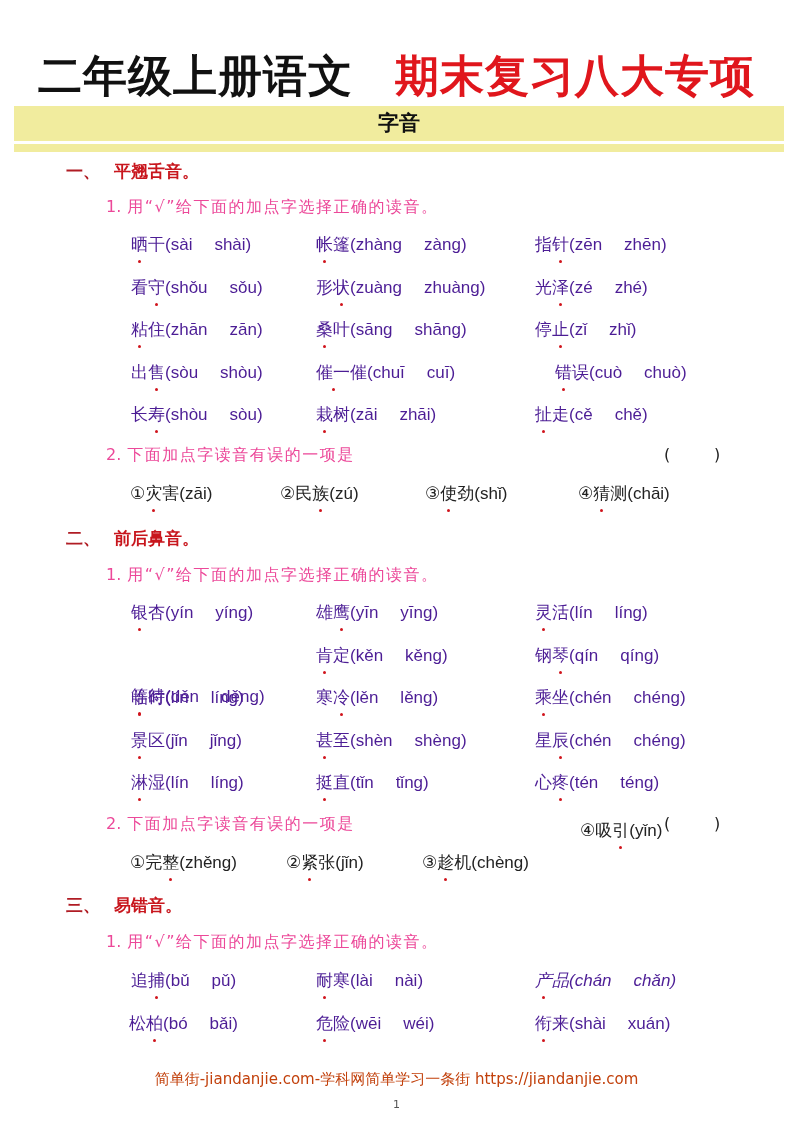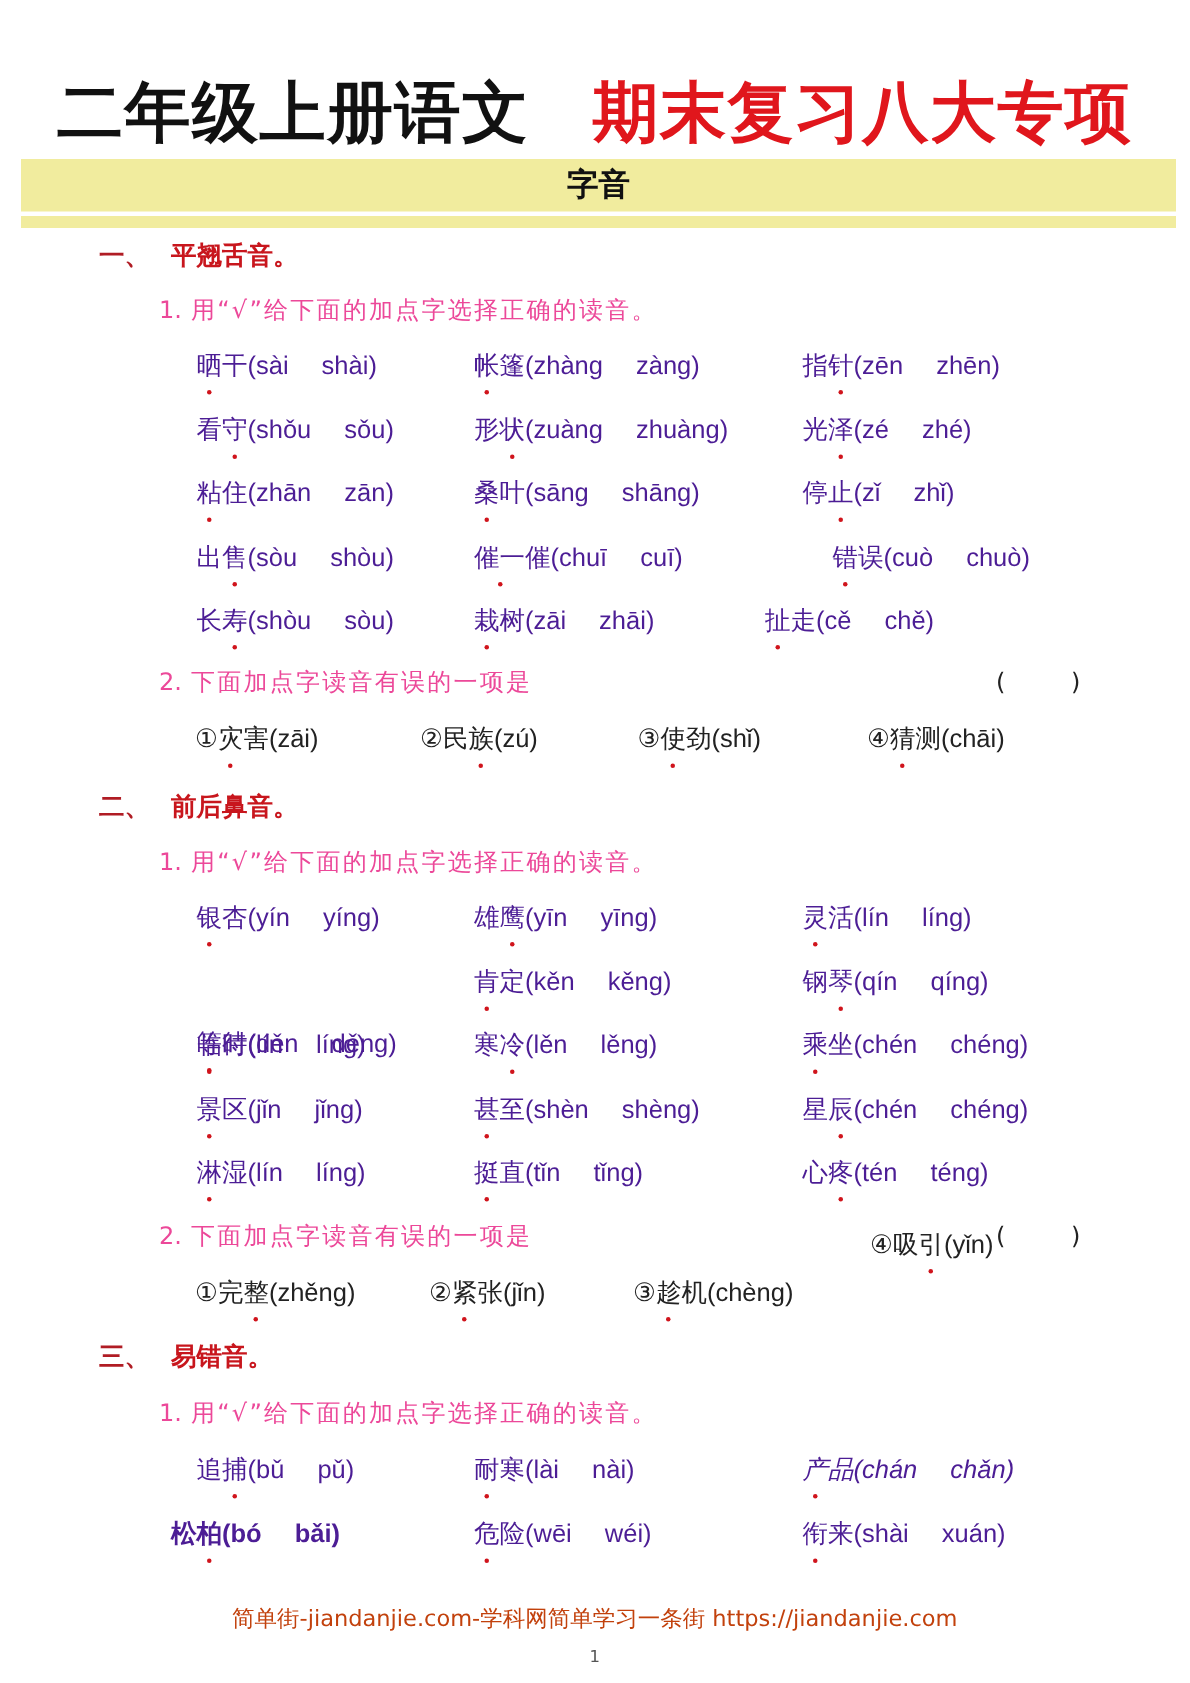--- a/index.html
+++ b/index.html
@@ -53,21 +53,21 @@
     <div class="item" style="top: 274.5px; left: 316px;"><span class="ch">形</span><span class="ch dot">状</span><span class="py">(<span>zuàng</span><span class="gap"></span><span>zhuàng</span>)</span></div>
     <div class="item" style="top: 274.5px; left: 535px;"><span class="ch">光</span><span class="ch dot">泽</span><span class="py">(<span>zé</span><span class="gap"></span><span>zhé</span>)</span></div>
     <div class="item" style="top: 317px; left: 131px;"><span class="ch dot">粘</span><span class="ch">住</span><span class="py">(<span>zhān</span><span class="gap"></span><span>zān</span>)</span></div>
     <div class="item" style="top: 317px; left: 316px;"><span class="ch dot">桑</span><span class="ch">叶</span><span class="py">(<span>sāng</span><span class="gap"></span><span>shāng</span>)</span></div>
     <div class="item" style="top: 317px; left: 535px;"><span class="ch">停</span><span class="ch dot">止</span><span class="py">(<span>zǐ</span><span class="gap"></span><span>zhǐ</span>)</span></div>
     <div class="item" style="top: 359.5px; left: 131px;"><span class="ch">出</span><span class="ch dot">售</span><span class="py">(<span>sòu</span><span class="gap"></span><span>shòu</span>)</span></div>
     <div class="item" style="top: 359.5px; left: 316px;"><span class="ch dot">催一</span><span class="ch">催</span><span class="py">(<span>chuī</span><span class="gap"></span><span>cuī</span>)</span></div>
     <div class="item" style="top: 359.5px; left: 535px; margin-left: 20px;"><span class="ch dot">错</span><span class="ch">误</span><span class="py">(<span>cuò</span><span class="gap"></span><span>chuò</span>)</span></div>
     <div class="item" style="top: 402px; left: 131px;"><span class="ch">长</span><span class="ch dot">寿</span><span class="py">(<span>shòu</span><span class="gap"></span><span>sòu</span>)</span></div>
     <div class="item" style="top: 402px; left: 316px;"><span class="ch dot">栽</span><span class="ch">树</span><span class="py">(<span>zāi</span><span class="gap"></span><span>zhāi</span>)</span></div>
-    <div class="item" style="top: 402px; left: 510px;"><span class="ch dot">扯</span><span class="ch">走</span><span class="py">(<span>cě</span><span class="gap"></span><span>chě</span>)</span></div>
+    <div class="item" style="top: 402px; left: 535px;"><span class="ch dot">扯</span><span class="ch">走</span><span class="py">(<span>cě</span><span class="gap"></span><span>chě</span>)</span></div>
     <div class="q" style="top: 443px;"><span class="n">2.</span><span>下面加点字读音有误的一项是</span></div>
     <div class="paren" style="top: 443px;"><span style="width: 50px;">(</span><span style="width: auto;">)</span></div>
     <div class="opt" style="top: 481px; left: 130px;"><span>①</span><span class="ch dot">灾</span><span class="ch">害</span><span class="py">(<span>zāi</span>)</span></div>
     <div class="opt" style="top: 481px; left: 280px;"><span>②</span><span class="ch">民</span><span class="ch dot">族</span><span class="py">(<span>zú</span>)</span></div>
     <div class="opt" style="top: 481px; left: 425px;"><span>③</span><span class="ch dot">使</span><span class="ch">劲</span><span class="py">(<span>shǐ</span>)</span></div>
     <div class="opt" style="top: 481px; left: 578px;"><span>④</span><span class="ch dot">猜</span><span class="ch">测</span><span class="py">(<span>chāi</span>)</span></div>
     <div class="sec" style="top: 526px;"><span class="num">二、</span><span>前后鼻音。</span></div>
     <div class="q" style="top: 563px;"><span class="n">1.</span><span>用“√”给下面的加点字选择正确的读音。</span></div>
     <div class="item" style="top: 600px; left: 131px;"><span class="ch dot">银</span><span class="ch">杏</span><span class="py">(<span>yín</span><span class="gap"></span><span>yíng</span>)</span></div>
     <div class="item" style="top: 600px; left: 316px;"><span class="ch">雄</span><span class="ch dot">鹰</span><span class="py">(<span>yīn</span><span class="gap"></span><span>yīng</span>)</span></div>
@@ -88,19 +88,19 @@
     <div class="paren" style="top: 812px;"><span style="width: 50px;">(</span><span style="width: auto;">)</span></div>
     <div class="opt" style="top: 850px; left: 130px;"><span>①</span><span class="ch">完</span><span class="ch dot">整</span><span class="py">(<span>zhěng</span>)</span></div>
     <div class="opt" style="top: 850px; left: 286px;"><span>②</span><span class="ch dot">紧</span><span class="ch">张</span><span class="py">(<span>jǐn</span>)</span></div>
     <div class="opt" style="top: 850px; left: 422px;"><span>③</span><span class="ch dot">趁</span><span class="ch">机</span><span class="py">(<span>chèng</span>)</span></div>
     <div class="opt" style="top: 818px; left: 580px;"><span>④</span><span class="ch">吸</span><span class="ch dot">引</span><span class="py">(<span>yǐn</span>)</span></div>
     <div class="sec" style="top: 893px;"><span class="num">三、</span><span>易错音。</span></div>
     <div class="q" style="top: 930px;"><span class="n">1.</span><span>用“√”给下面的加点字选择正确的读音。</span></div>
     <div class="item" style="top: 968px; left: 131px;"><span class="ch">追</span><span class="ch dot">捕</span><span class="py">(<span>bǔ</span><span class="gap"></span><span>pǔ</span>)</span></div>
     <div class="item" style="top: 968px; left: 316px;"><span class="ch dot">耐</span><span class="ch">寒</span><span class="py">(<span>lài</span><span class="gap"></span><span>nài</span>)</span></div>
     <div class="item" style="top: 968px; left: 535px; font-style: italic;"><span class="ch dot">产</span><span class="ch">品</span><span class="py">(<span>chán</span><span class="gap"></span><span>chǎn</span>)</span></div>
-    <div class="item" style="top: 1010.5px; left: 114px; font-weight: bold;"><span class="ch">松</span><span class="ch dot">柏</span><span class="py">(<span>bó</span><span class="gap"></span><span>bǎi</span>)</span></div>
+    <div class="item" style="top: 1010.5px; left: 129px;"><span class="ch">松</span><span class="ch dot">柏</span><span class="py">(<span>bó</span><span class="gap"></span><span>bǎi</span>)</span></div>
     <div class="item" style="top: 1010.5px; left: 316px;"><span class="ch dot">危</span><span class="ch">险</span><span class="py">(<span>wēi</span><span class="gap"></span><span>wéi</span>)</span></div>
     <div class="item" style="top: 1010.5px; left: 535px;"><span class="ch dot">衔</span><span class="ch">来</span><span class="py">(<span>shài</span><span class="gap"></span><span>xuán</span>)</span></div>
   </div>
 
 <div class="footer">简单街-jiandanjie.com-学科网简单学习一条街 https://jiandanjie.com</div>
 <div class="pageno">1</div>
 
 </body></html>

